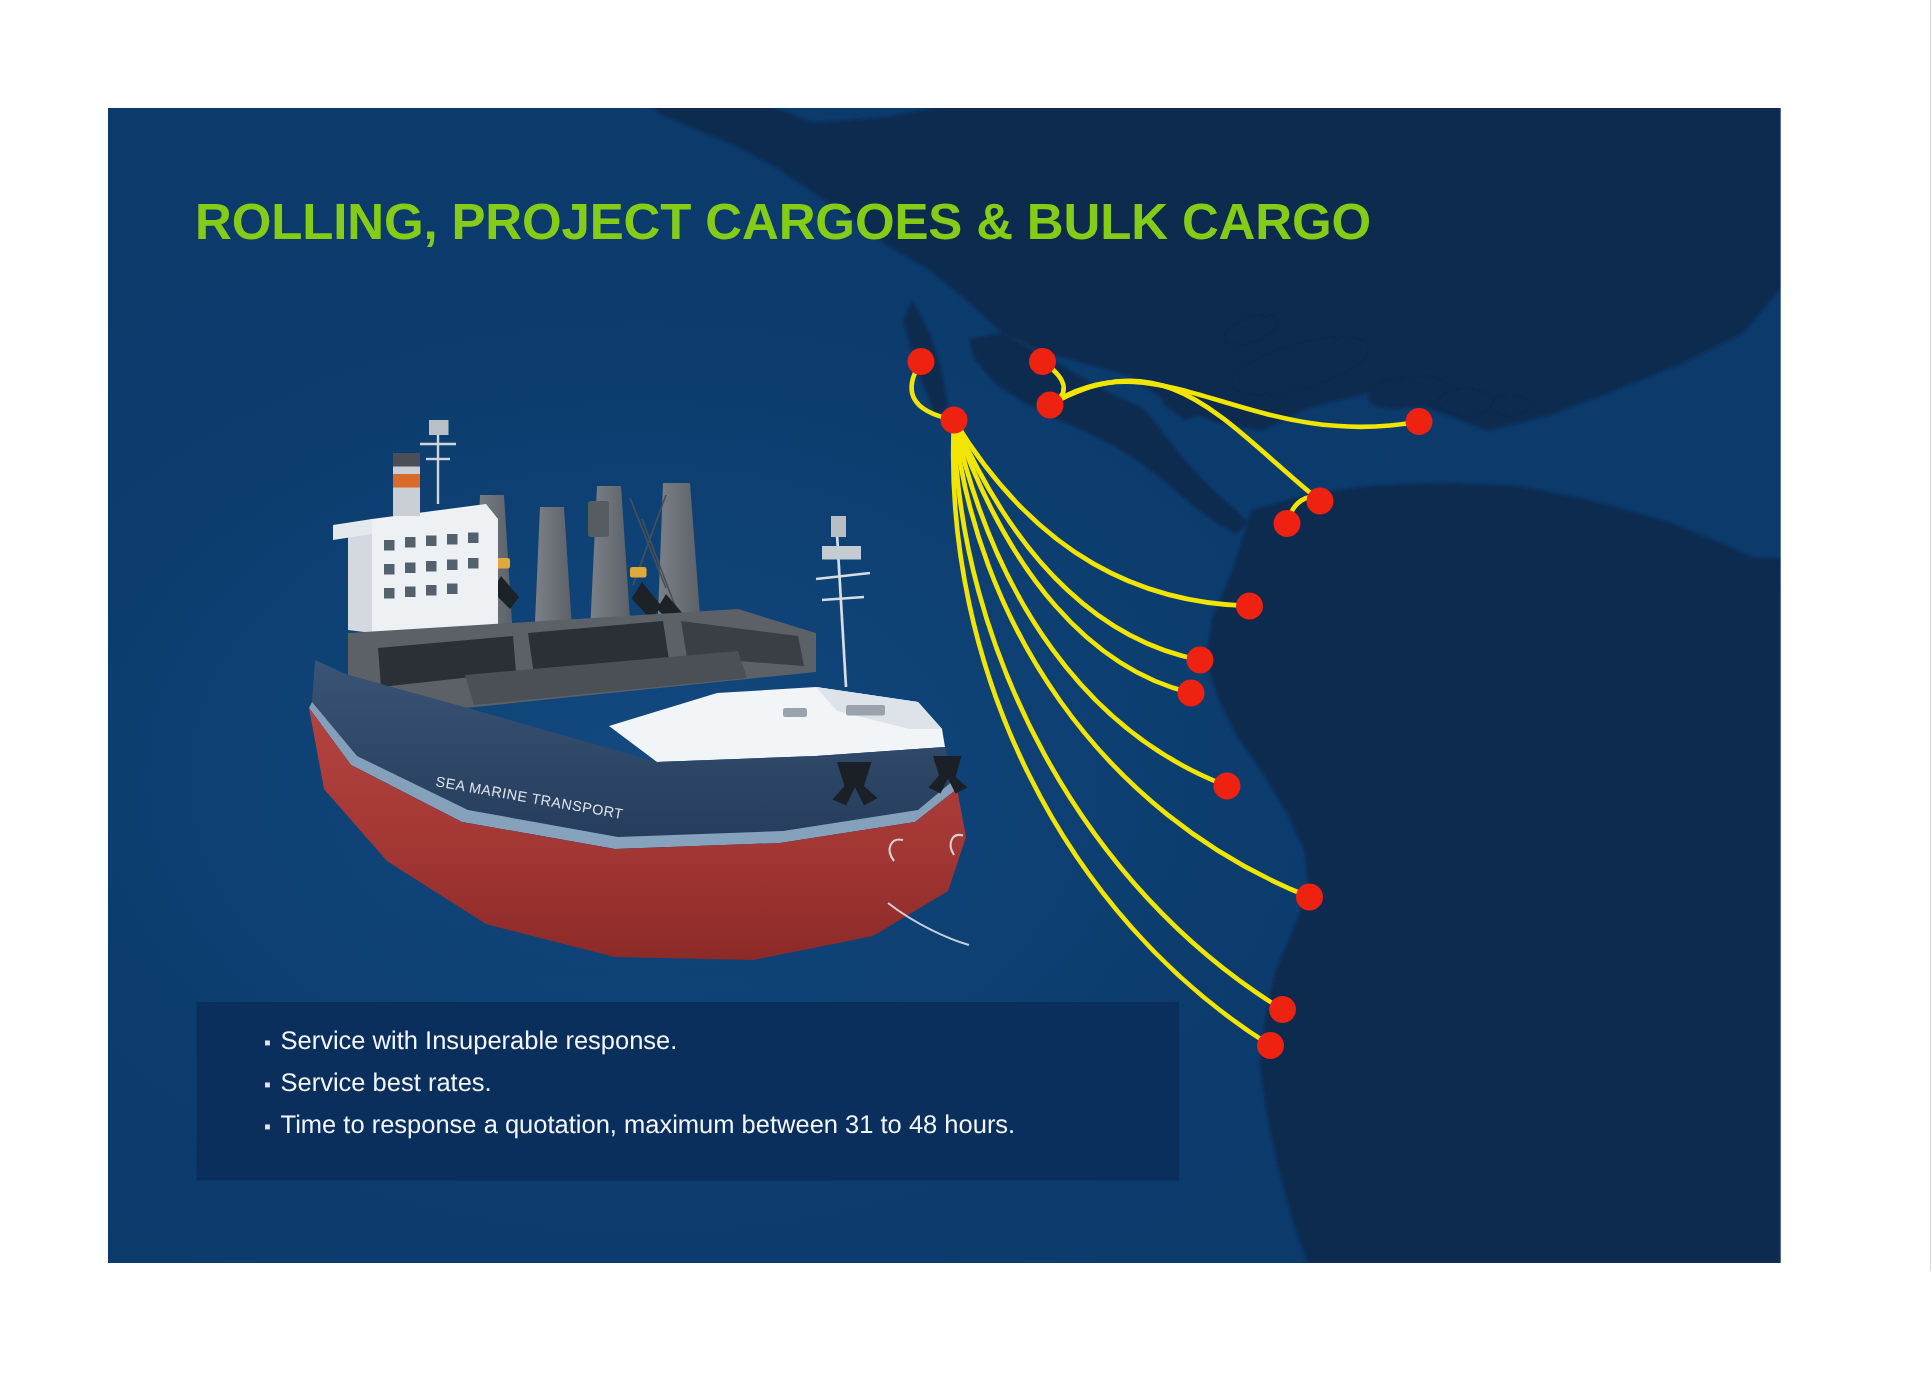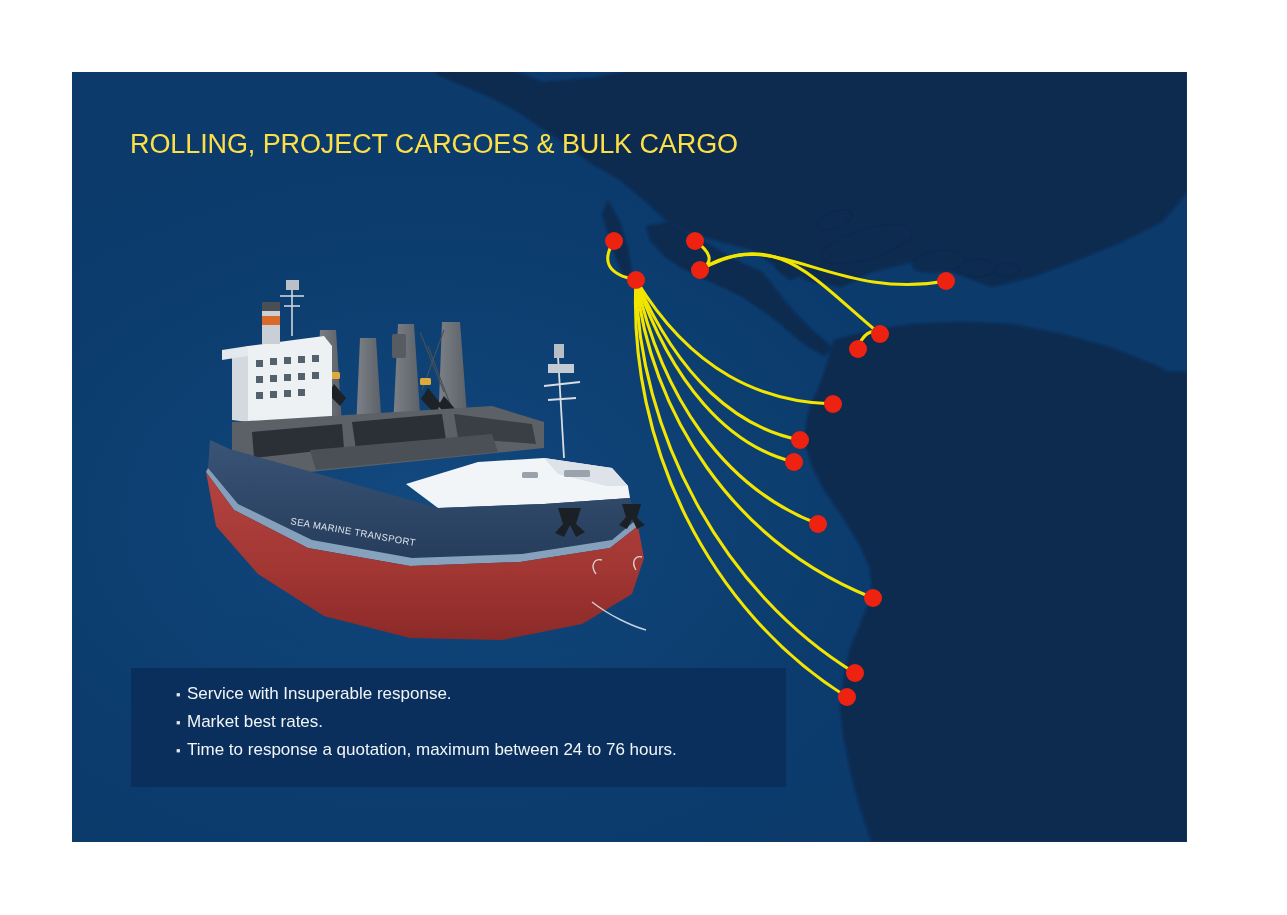--- a/index.html
+++ b/index.html
@@ -21,21 +21,21 @@
           background:radial-gradient(ellipse 700px 520px at 30% 58%, rgba(20,80,135,.55) 0%, rgba(11,58,107,0) 62%);}
 
   
   .mapwrap{position:absolute;left:0;top:0;width:1115px;height:770px;}
   .mapwrap svg{display:block;width:100%;height:100%;}
 
   
   .titles{position:absolute;left:58px;top:54px;}
   .kicker{color:#ffffff;font-size:20.5px;letter-spacing:.2px;font-weight:400;
           white-space:nowrap;line-height:1.25;}
-  .headline{color:#fde047;font-size:27px;font-weight:normal;letter-spacing:-.1px;
+  .headline{color:#84cc16;font-size:34px;font-weight:bold;letter-spacing:-.1px;
             white-space:nowrap;line-height:1.22;margin-top:2px;}
 
   
   .bulletbox{position:absolute;left:59px;top:596px;width:655px;height:119px;
              background:#0a2f5c;}
   .bullets{position:absolute;left:45px;top:17px;}
   .bullet{display:flex;align-items:baseline;color:#f2f5f8;font-size:17px;
           line-height:1.0;margin-bottom:11px;white-space:nowrap;}
   .bdot{width:11px;flex:0 0 11px;color:#dfe7ee;font-size:13px;line-height:1;}
   .btxt{}
@@ -285,23 +285,23 @@
     </div>
 
     <div class="bulletbox">
       <div class="bullets">
         <div class="bullet">
           <span class="bdot">▪</span>
           <span class="btxt">Service with Insuperable response.</span>
         </div>
         <div class="bullet">
           <span class="bdot">▪</span>
-          <span class="btxt">Market best rates.</span>
+          <span class="btxt">Service best rates.</span>
         </div>
         <div class="bullet">
           <span class="bdot">▪</span>
-          <span class="btxt">Time to response a quotation, maximum between 24 to 76 hours.</span>
+          <span class="btxt">Time to response a quotation, maximum between 31 to 48 hours.</span>
         </div>
       </div>
     </div>
 
   </div>
 </div>
 
 </body></html>

